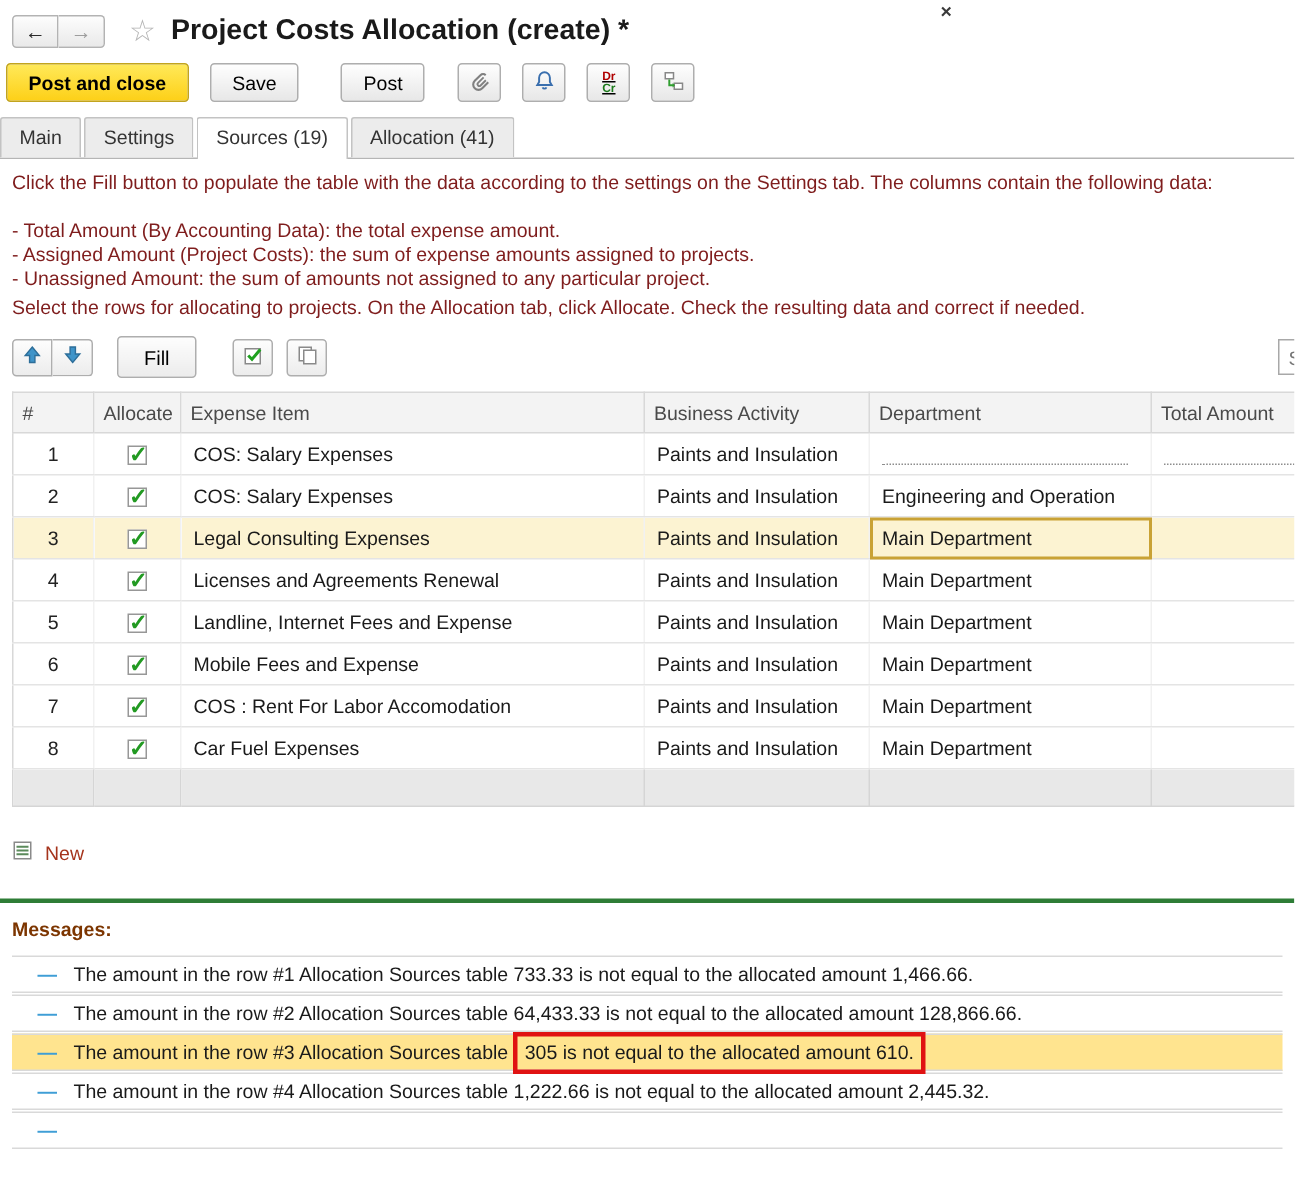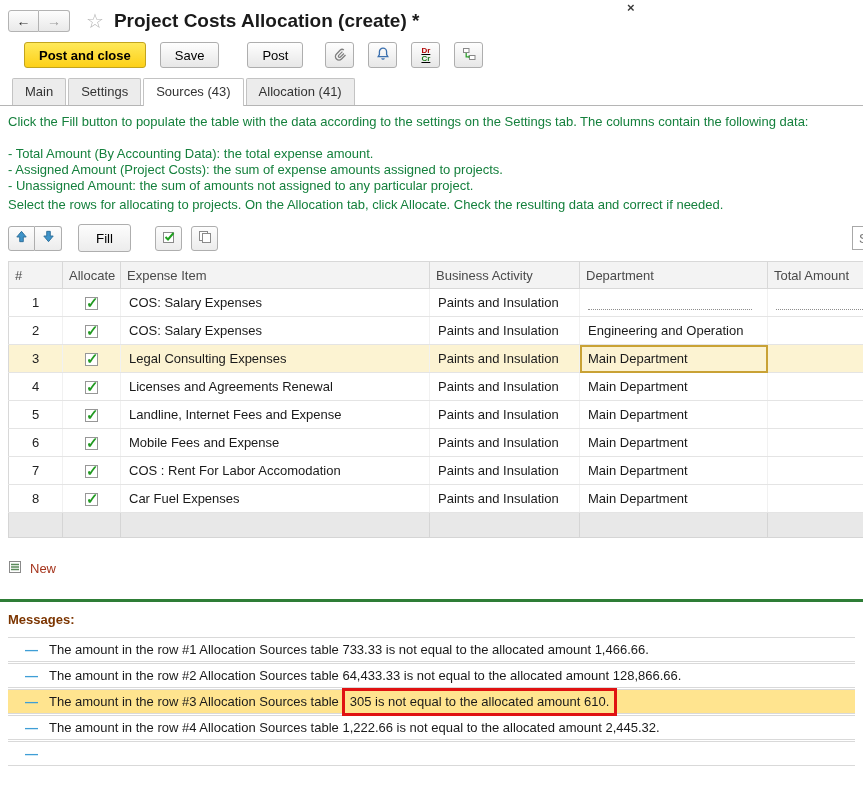--- a/index.html
+++ b/index.html
@@ -16,45 +16,45 @@
     background: linear-gradient(#fdfdfd, #e9e9e9);
     display: inline-flex; align-items: center; justify-content: center;
     font-size: 14px; cursor: pointer;
   }
   .nav-back { border-radius: 3px 0 0 3px; color: #2b2b2b; font-weight: bold; }
   .nav-fwd  { border-radius: 0 3px 3px 0; border-left: none; color: #9d9d9d; font-weight: bold; }
   .star { color: #b5b5b5; font-size: 20px; margin: 0 4px 0 16px; line-height: 20px; }
   .page-title { font-size: 19px; font-weight: 700; margin-left: 6px; white-space: nowrap; }
   .close-x { position: absolute; left: 627px; top: 0px; font-size: 13px; font-weight: bold; color: #3a3a3a; }
   
-  .commandbar { display: flex; align-items: flex-end; padding: 4px 24px 10px; }
+  .commandbar { display: flex; align-items: flex-end; padding: 4px 4px 10px; }
   .btn {
     height: 26px; border: 1px solid #aeaeae; border-radius: 3px;
     background: linear-gradient(#fefefe, #e7e7e7); padding: 0 14px;
     font-size: 13px; display: inline-flex; align-items: center; justify-content: center;
     white-space: nowrap; cursor: pointer;
   }
   .btn-primary { background: linear-gradient(#ffe959, #fdd018); border-color: #c2a41e; font-weight: 700; margin-right: 14px; }
   .btn-save { margin-right: 28px; }
   .btn-post { margin-right: 22px; }
   .btn-icon { width: 29px; padding: 0; margin-right: 14px; }
   .drcr { display: flex; flex-direction: column; align-items: center; line-height: 8px; font-size: 8px; font-weight: bold; text-decoration: underline; }
   .drcr .dr { color: #b00000; }
   .drcr .cr { color: #1b7a1b; }
   
-  .tabbar { display: flex; align-items: flex-end; padding-left: 12px; border-bottom: 1px solid #b5b5b5; }
+  .tabbar { display: flex; align-items: flex-end; padding-left: 0; border-bottom: 1px solid #b5b5b5; }
   .tab {
     padding: 5px 12px 6px; border: 1px solid #c3c3c3; border-bottom: none;
     border-radius: 2px 2px 0 0; background: #ececec; color: #333;
     margin-right: 2px; white-space: nowrap; cursor: pointer;
   }
   .tab.active { background: #fff; margin-bottom: -1px; padding-bottom: 7px; }
   
   .content { padding: 8px; }
-  .instructions p { line-height: 16px; color: #15803d; white-space: nowrap; }
+  .instructions p { line-height: 16px; color: #7f1d1d; white-space: nowrap; }
   .instructions .mb { margin-bottom: 16px; }
   .instructions .mt { margin-top: 3px; }
   
   .table-toolbar { margin-top: 12px; display: flex; align-items: center; height: 26px; position: relative; }
   .tbtn {
     height: 25px; min-width: 27px; border: 1px solid #aeaeae;
     background: linear-gradient(#fdfdfd, #ececec);
     display: inline-flex; align-items: center; justify-content: center; cursor: pointer;
   }
   .tbtn-up { border-radius: 3px 0 0 3px; }
@@ -156,21 +156,21 @@
             <path d="M5.2 7v3.8h2.6" fill="none" stroke="#2f9e2f" stroke-width="1.3"></path>
             <path d="M7.4 9.3v3l1.6-1.5z" fill="#2f9e2f"></path>
           </svg>
       </span>
     </button>
   </div>
 
   <div class="tabbar">
     <span class="tab">Main</span>
     <span class="tab">Settings</span>
-    <span class="tab active">Sources (43)</span>
+    <span class="tab active">Sources (19)</span>
     <span class="tab">Allocation (41)</span>
   </div>
 
   <div class="content">
 
     <div class="instructions">
       <p class="mb">Click the Fill button to populate the table with the data according to the settings on the Settings tab. The columns contain the following data:</p>
       <p>- Total Amount (By Accounting Data): the total expense amount.</p>
       <p>- Assigned Amount (Project Costs): the sum of expense amounts assigned to projects.</p>
       <p>- Unassigned Amount: the sum of amounts not assigned to any particular project.</p>

